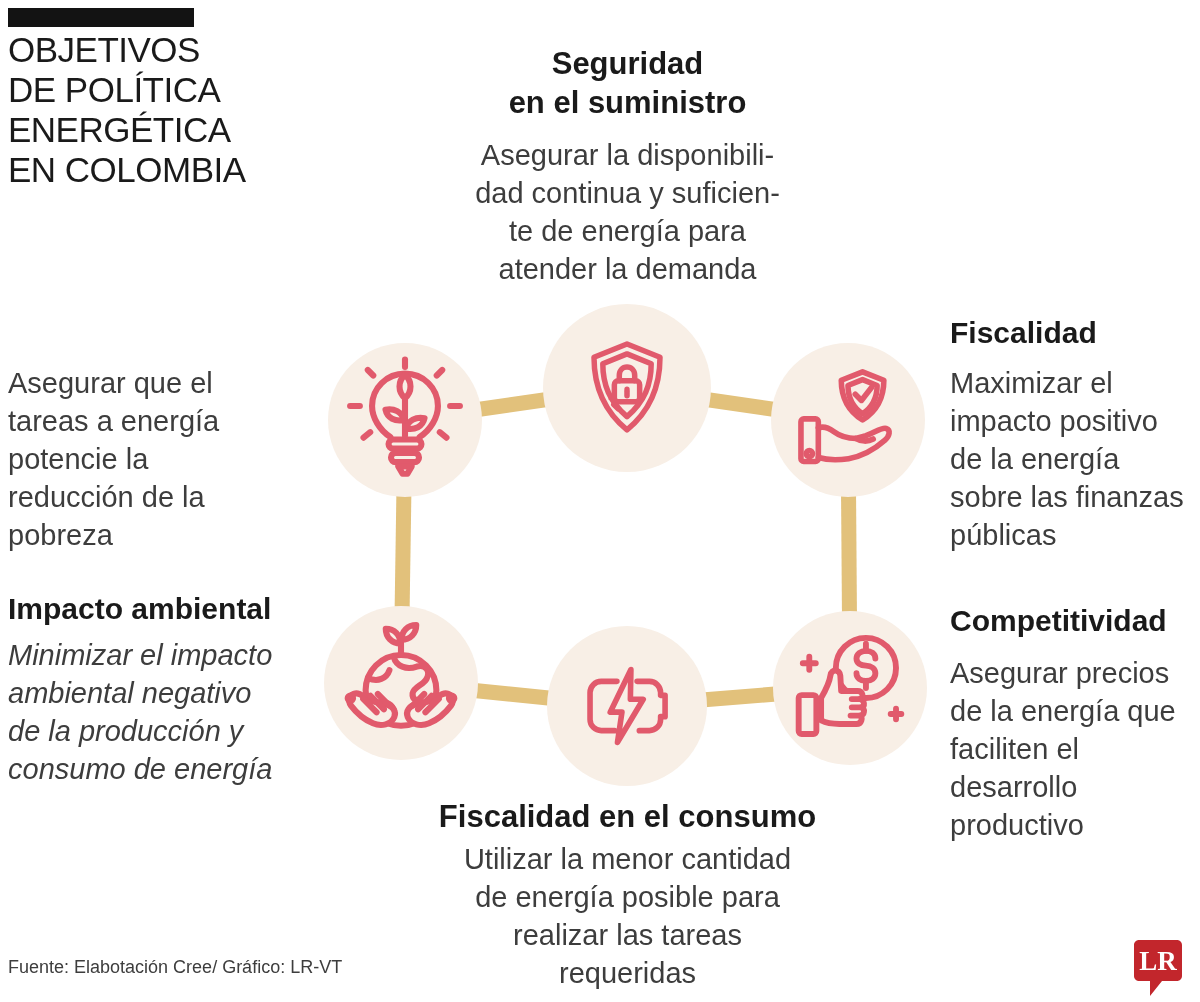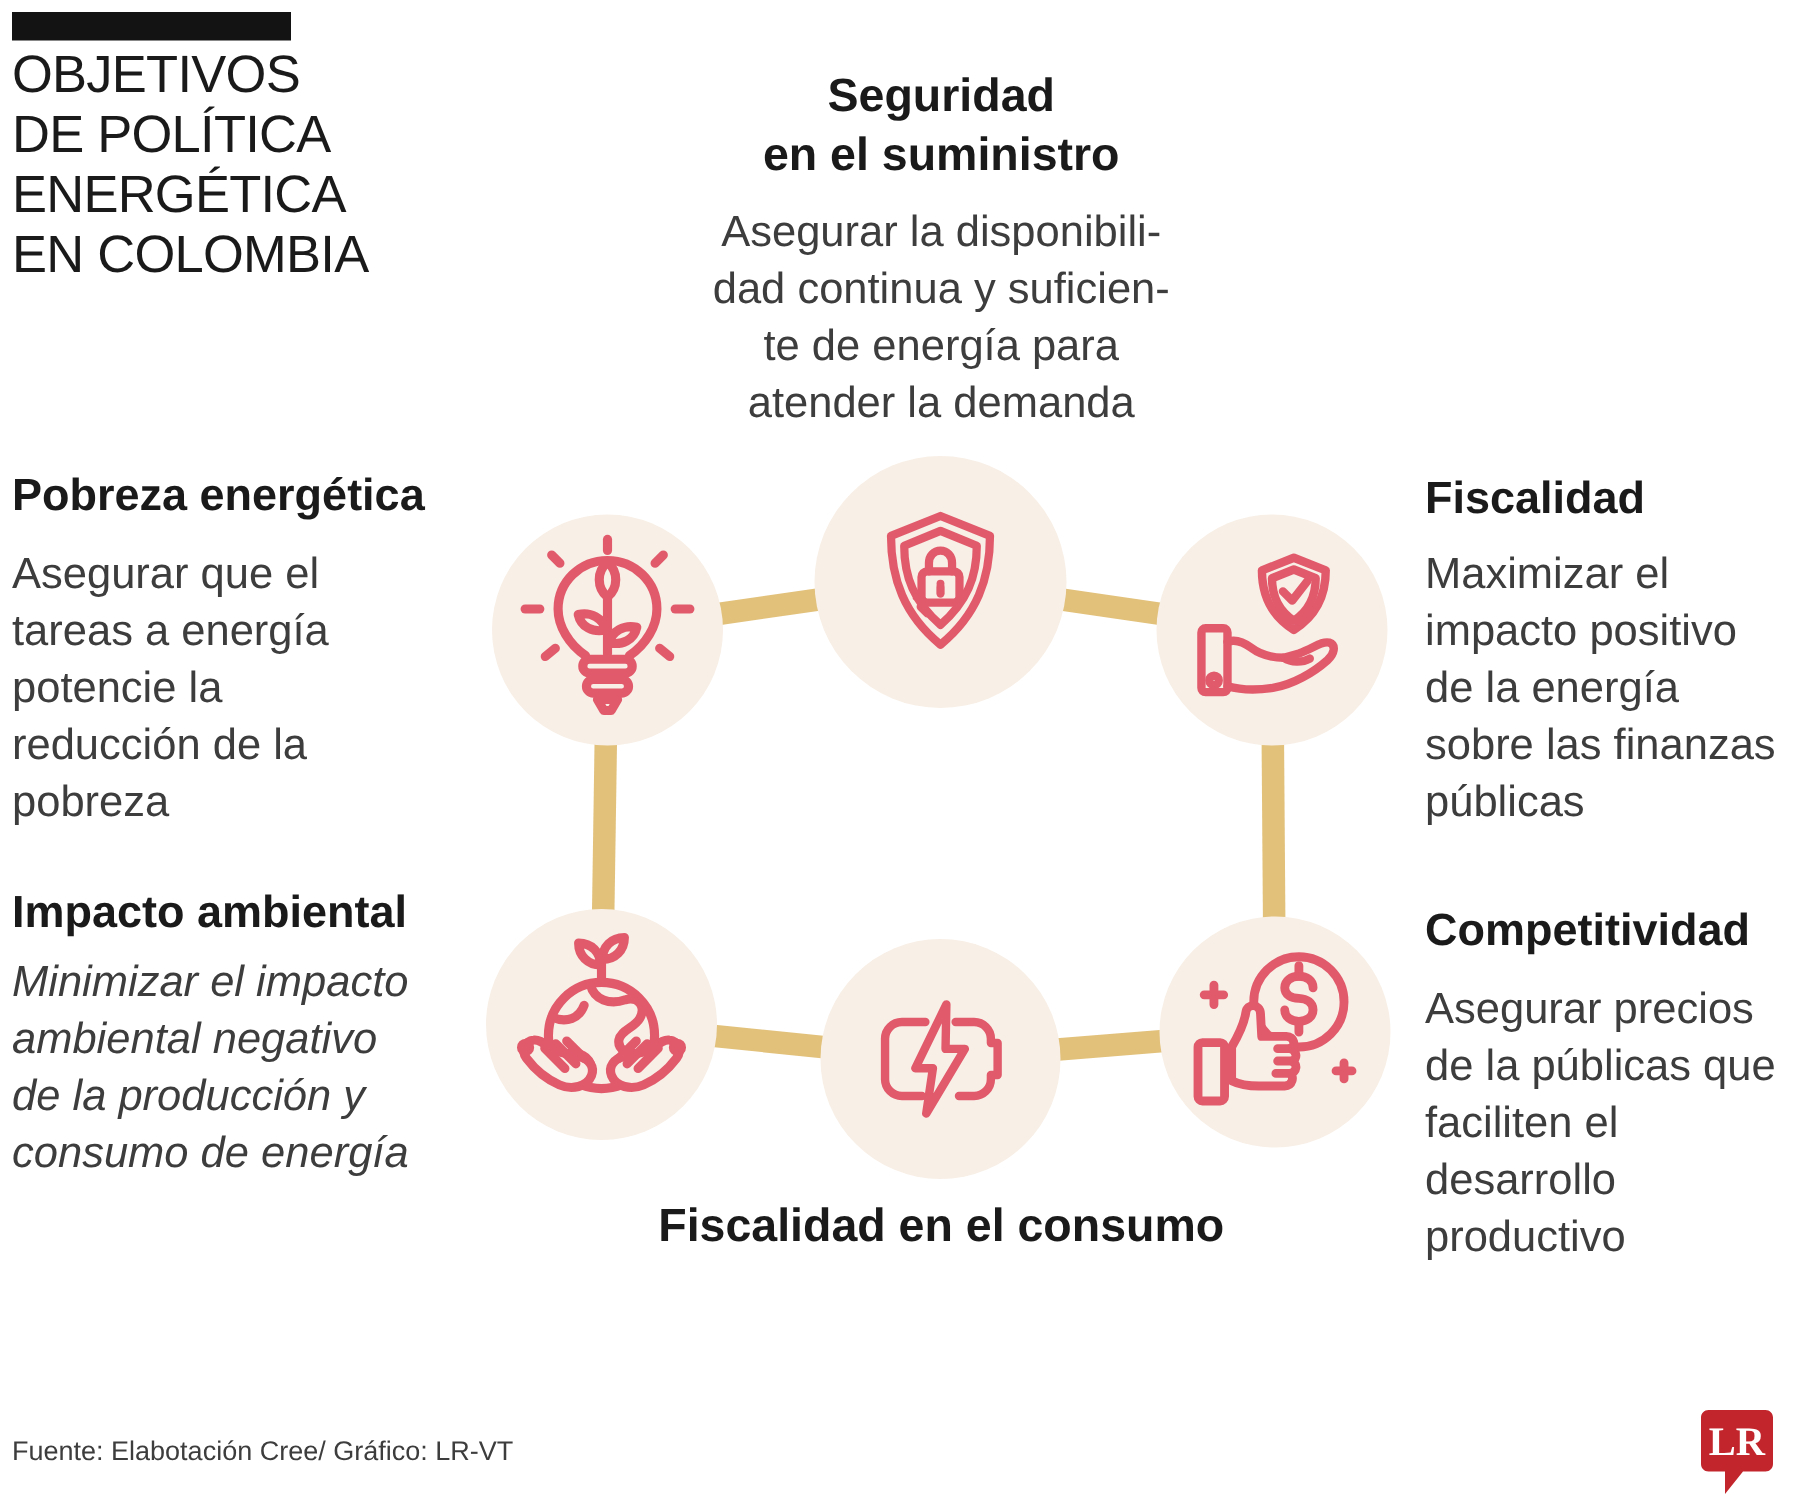--- a/index.html
+++ b/index.html
@@ -146,21 +146,20 @@
 ENERGÉTICA
 EN COLOMBIA</h1>
 
   <div class="abs obj-title t-seguridad">Seguridad
 en el suministro</div>
   <div class="abs obj-desc d-seguridad">Asegurar la disponibili-
 dad continua y suficien-
 te de energía para
 atender la demanda</div>
 
-  <div class="abs obj-title t-pobreza">Pobreza energética</div>
   <div class="abs obj-desc d-pobreza">Asegurar que el
 tareas a energía
 potencie la
 reducción de la
 pobreza</div>
 
   <div class="abs obj-title t-fiscalidad">Fiscalidad</div>
   <div class="abs obj-desc d-fiscalidad">Maximizar el
 impacto positivo
 de la energía
@@ -168,26 +167,30 @@
 públicas</div>
 
   <div class="abs obj-title t-impacto">Impacto ambiental</div>
   <div class="abs obj-desc d-impacto">Minimizar el impacto
 ambiental negativo
 de la producción y
 consumo de energía</div>
 
   <div class="abs obj-title t-competitividad">Competitividad</div>
   <div class="abs obj-desc d-competitividad">Asegurar precios
-de la públicas que
+de la energía que
 faciliten el
 desarrollo
 productivo</div>
 
   <div class="abs obj-title t-eficiencia">Fiscalidad en el consumo</div>
+  <div class="abs obj-desc d-eficiencia">Utilizar la menor cantidad
+de energía posible para
+realizar las tareas
+requeridas</div>
 
   <div class="abs source-line">Fuente: Elabotación Cree/ Gráfico: LR-VT</div>
   <svg class="abs lr-logo" width="50" height="58" viewBox="0 0 50 58">
     <path d="M5 0 H43 C45.8 0 48 2.2 48 5 V36 C48 38.8 45.8 41 43 41 H28 L16 56 V41 H5 C2.2 41 0 38.8 0 36 V5 C0 2.2 2.2 0 5 0 Z" fill="#c2262c"></path>
     <text x="24" y="30" text-anchor="middle">LR</text>
   </svg>
 
 </div>
 
 </body></html>

